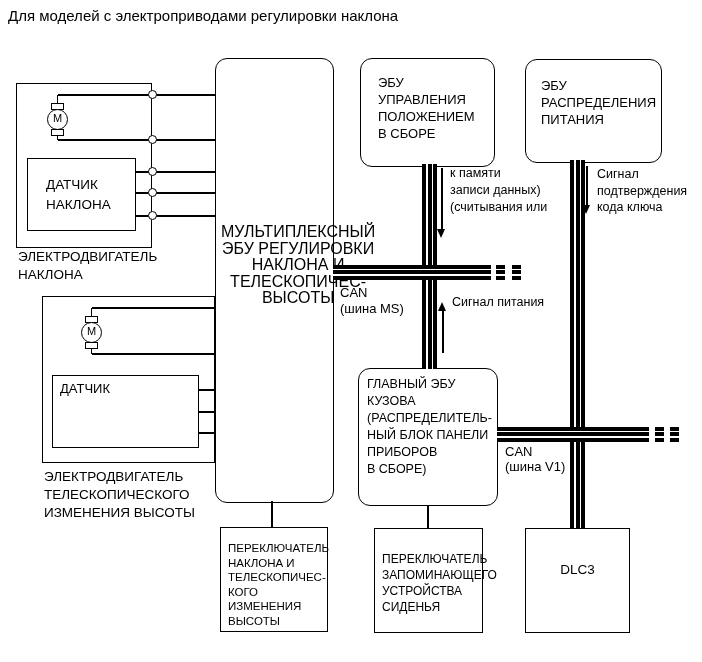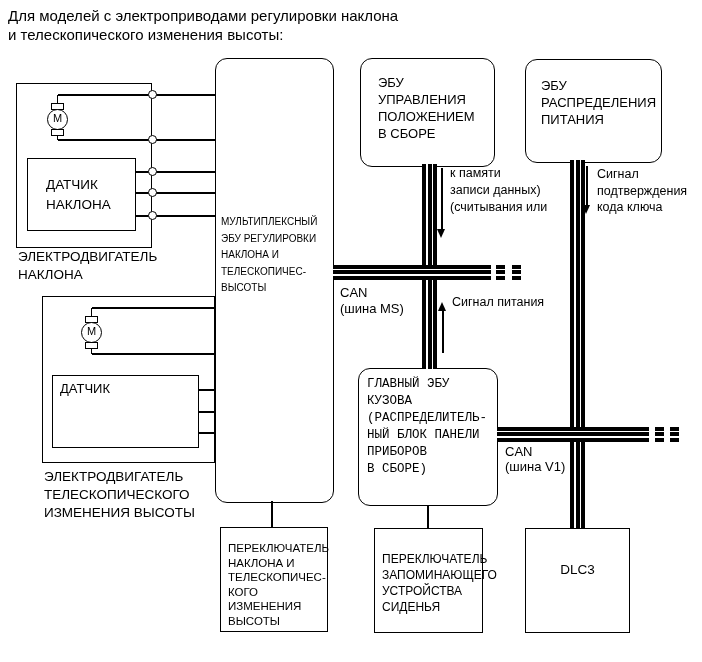--- a/index.html
+++ b/index.html
@@ -33,21 +33,20 @@
                  border-left:4.5px solid transparent;border-right:4.5px solid transparent;
                  border-bottom:9px solid #000;}
 </style>
 </head>
 <body>
 
 <div class="diagram">
 
   <div class="txt title" style="left:8px;top:6px;">
     <div>Для моделей с электроприводами регулировки наклона</div>
-    <div>и телескопического изменения высоты:</div>
   </div>
 
   <div class="box" style="left:16px;top:83px;width:136px;height:165px;"></div>
   <div class="box" style="left:27px;top:158px;width:109px;height:73px;"></div>
   <div class="txt" style="left:46px;top:175px;font-size:13.5px;line-height:20px;">
     <div>ДАТЧИК</div>
     <div>НАКЛОНА</div>
   </div>
   <div class="txt" style="left:18px;top:248px;font-size:13.5px;line-height:18px;">
     <div>ЭЛЕКТРОДВИГАТЕЛЬ</div>
@@ -92,21 +91,21 @@
     <div class="stub" style="top:40px;height:6px;"></div>
   </div>
 
   <div class="wire" style="left:92px;top:307px;width:123px;height:1.5px;"></div>
   <div class="wire" style="left:92px;top:353px;width:123px;height:1.5px;"></div>
   <div class="wire" style="left:199px;top:389px;width:16px;height:1.5px;"></div>
   <div class="wire" style="left:199px;top:411px;width:16px;height:1.5px;"></div>
   <div class="wire" style="left:199px;top:432px;width:16px;height:1.5px;"></div>
 
   <div class="box rounded" style="left:215px;top:58px;width:119px;height:445px;"></div>
-  <div class="txt" style="left:221px;top:214px;font-size:10px;line-height:16.5px;">
+  <div class="txt" style="left:221px;top:224px;font-size:16px;line-height:16.5px;text-align:center;">
     <div>МУЛЬТИПЛЕКСНЫЙ</div>
     <div>ЭБУ РЕГУЛИРОВКИ</div>
     <div>НАКЛОНА И</div>
     <div>ТЕЛЕСКОПИЧЕС-</div>
     <div>ВЫСОТЫ</div>
   </div>
 
   <div class="box rounded" style="left:360px;top:58px;width:135px;height:109px;"></div>
   <div class="txt boxtxt" style="left:378px;top:74px;">
     <div>ЭБУ</div>
@@ -116,21 +115,21 @@
   </div>
 
   <div class="box rounded" style="left:525px;top:59px;width:137px;height:104px;"></div>
   <div class="txt boxtxt" style="left:541px;top:77px;">
     <div>ЭБУ</div>
     <div>РАСПРЕДЕЛЕНИЯ</div>
     <div>ПИТАНИЯ</div>
   </div>
 
   <div class="box rounded" style="left:358px;top:368px;width:140px;height:138px;"></div>
-  <div class="txt" style="left:367px;top:376px;font-size:12.5px;line-height:17px;font-family:Liberation Mono, monospace;">
+  <div class="txt" style="left:367px;top:376px;font-size:12.5px;line-height:17px;">
     <div>ГЛАВНЫЙ ЭБУ</div>
     <div>КУЗОВА</div>
     <div>(РАСПРЕДЕЛИТЕЛЬ-</div>
     <div>НЫЙ БЛОК ПАНЕЛИ</div>
     <div>ПРИБОРОВ</div>
     <div>В СБОРЕ)</div>
   </div>
 
   <div class="wire" style="left:271px;top:501px;width:1.5px;height:27px;"></div>
   <div class="box" style="left:220px;top:527px;width:108px;height:105px;"></div>

